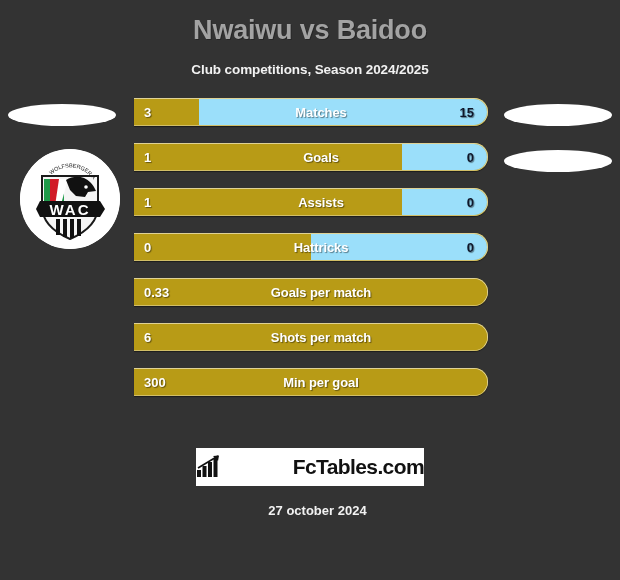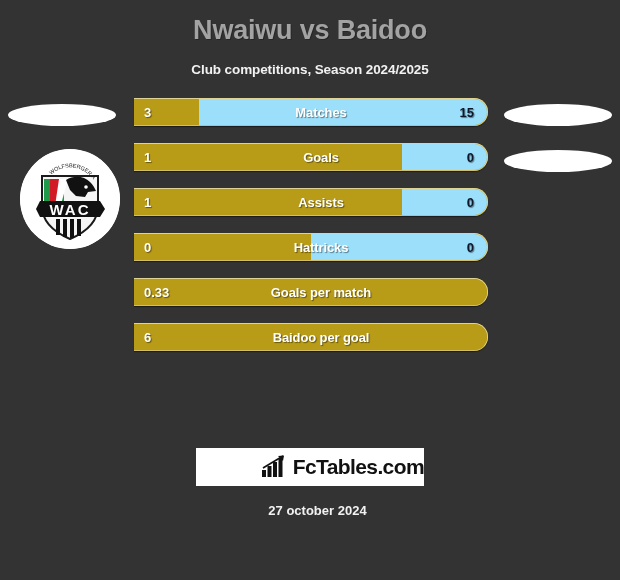--- a/index.html
+++ b/index.html
@@ -148,21 +148,21 @@
   .brand {
     position: absolute;
     left: 50%;
     transform: translateX(-50%);
     top: 448px;
     width: 228px;
     height: 38px;
     background: #ffffff;
     display: flex;
     align-items: center;
-    justify-content: flex-end;
+    justify-content: space-between;
     gap: 6px;
   }
   .brand-text {
     color: #111111;
     font-size: 21px;
     font-weight: bold;
     letter-spacing: -0.6px;
   }
   .brand-icon { display:block; }
 
@@ -266,23 +266,30 @@
         </div>
         <div class="bar-home-val">0.33</div>
         <div class="bar-label">Goals per match</div>
       </div>
 
       <div class="bar-row">
         <div class="bar-track">
           <div class="bar-home" style="width:100%"></div>
         </div>
         <div class="bar-home-val">6</div>
-        <div class="bar-label">Baidoo per goal</div>
-      </div>
-
+        <div class="bar-label">Shots per match</div>
+      </div>
+
+      <div class="bar-row">
+        <div class="bar-track">
+          <div class="bar-home" style="width:100%"></div>
+        </div>
+        <div class="bar-home-val">300</div>
+        <div class="bar-label">Min per goal</div>
+      </div>
 
     </div>
   </div>
 
   <div class="brand">
     <svg class="brand-icon" width="26" height="24" viewBox="0 0 26 24">
       <rect x="1" y="15" width="4" height="7" fill="#111111"></rect>
       <rect x="6.5" y="11" width="4" height="11" fill="#111111"></rect>
       <rect x="12" y="7" width="4" height="15" fill="#111111"></rect>
       <rect x="17.5" y="3" width="4" height="19" fill="#111111"></rect>

